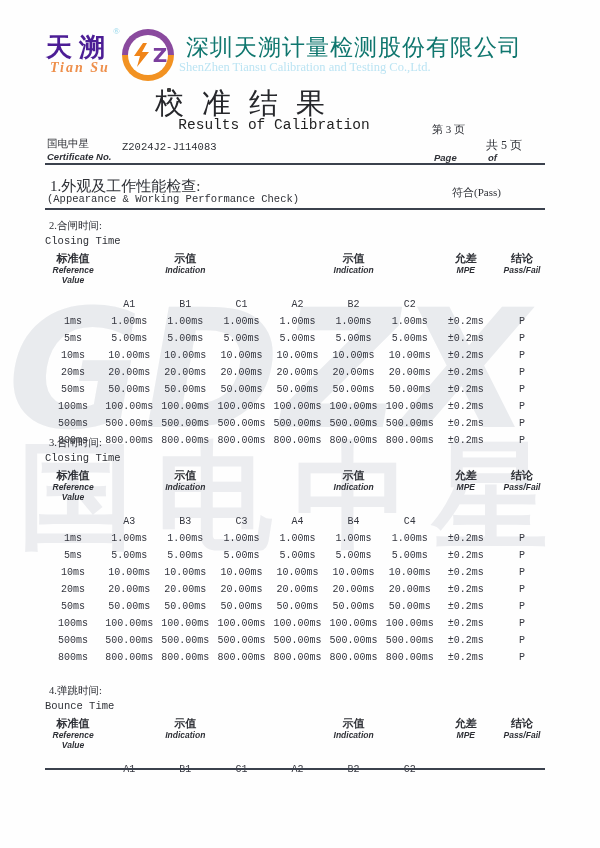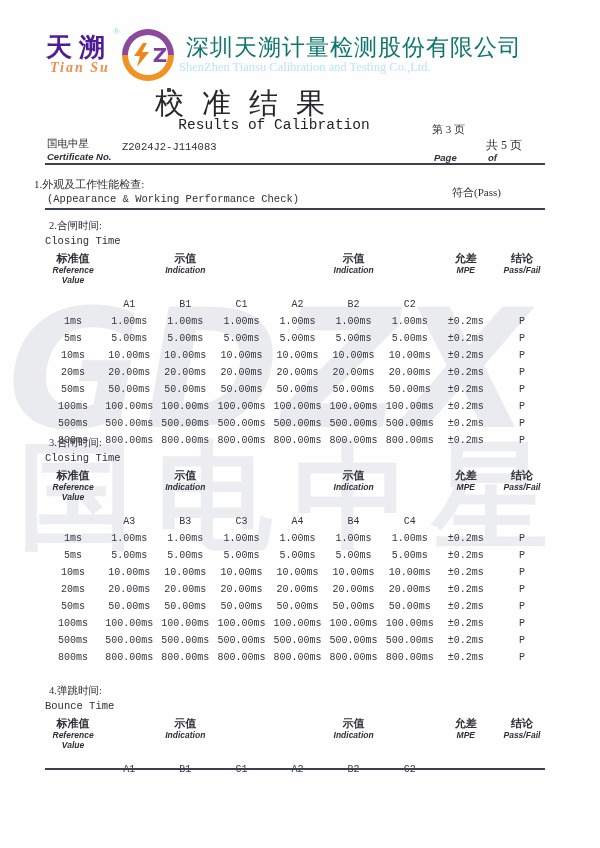--- a/index.html
+++ b/index.html
@@ -47,21 +47,21 @@
   .page-zh{position:absolute;left:432px;top:122px;font-size:11px;}
   .total-zh{position:absolute;left:486px;top:137px;font-size:12px;}
   .page-en{position:absolute;left:434px;top:152px;font-size:9.5px;}
   .of-en{position:absolute;left:488px;top:152px;font-size:9.5px;}
 
   .hr{position:absolute;left:45px;width:500px;height:2px;background:#3b414d;}
   .hr1{top:163px;}
   .hr2{top:208px;}
 
   
-  .chk-zh{position:absolute;left:34px;top:177px;font-size:11px;}
+  .chk-zh{position:absolute;left:50px;top:177px;font-size:15px;}
   .chk-en{position:absolute;left:47px;top:193px;font-size:10.5px;}
   .chk-res{position:absolute;left:452px;top:185px;font-size:11px;}
 
   
   .tblock{position:absolute;left:45px;width:510px;}
   .sec-title-zh{font-size:10.5px;margin-left:4px;height:16px;}
   .sec-title-en{font-size:10.5px;height:13px;}
   .grid{display:grid;grid-template-columns:repeat(9,1fr);width:505px;}
   .thead{margin-top:4px;height:40px;}
   .hcell{text-align:center;}

